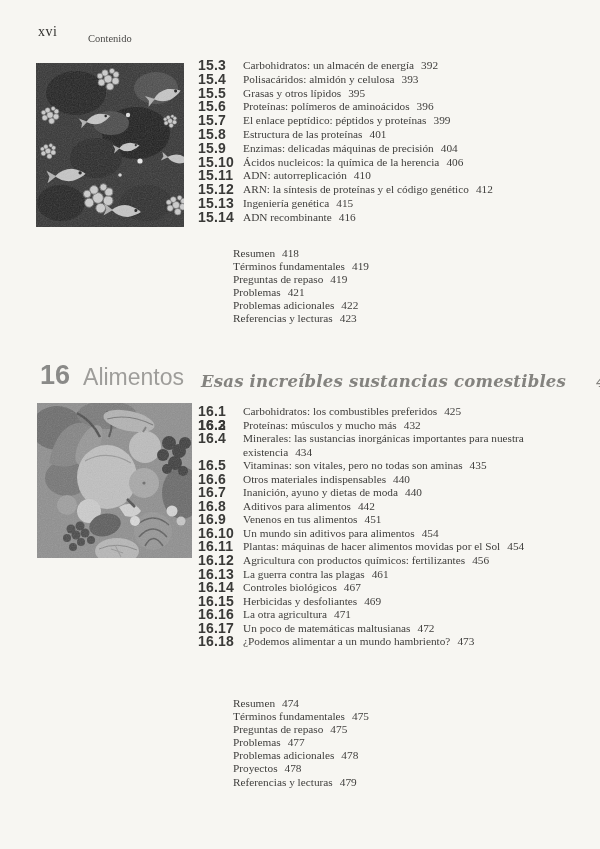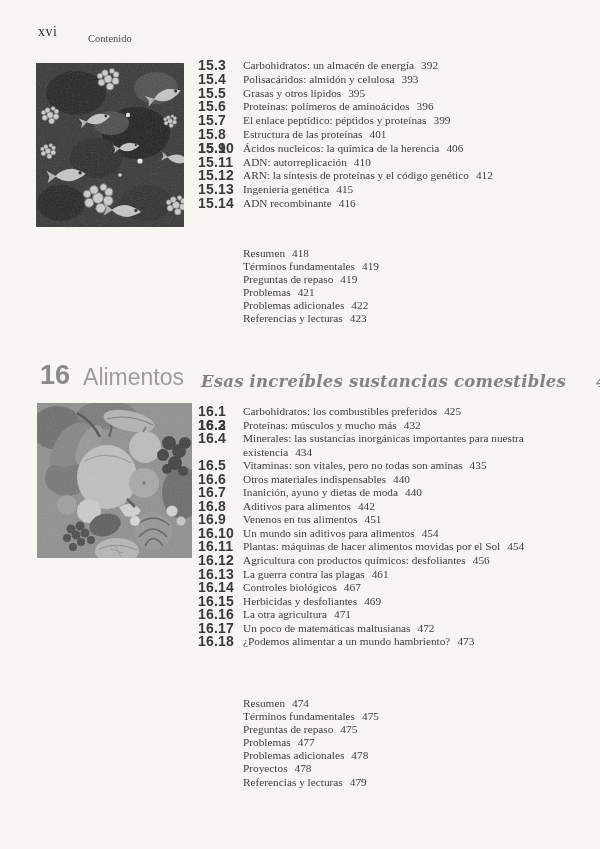--- a/index.html
+++ b/index.html
@@ -36,21 +36,21 @@
   .toc-num{
     position:absolute;left:0;top:0;
     font-family:"Liberation Sans", sans-serif;
     font-weight:700;font-size:14px;color:#3a3a38;
     letter-spacing:.2px;
   }
   .toc-text{display:inline-block;max-width:332px;vertical-align:top;}
   .pg{margin-left:7px;white-space:nowrap;}
   
   .endmatter{
-    position:absolute;left:243px;width:330px;
+    position:absolute;left:233px;width:330px;
     font-size:11.3px;line-height:13.1px;
   }
   .em-15{top:247px;}
   .em-16{top:697px;}
   
   .chap-head{
     position:absolute;left:40px;top:360px;width:520px;
     display:flex;align-items:flex-end;
     white-space:nowrap;
   }
@@ -162,20 +162,21 @@
         <span class="toc-text"><span>El enlace peptídico: péptidos y proteínas</span><span class="pg">399</span></span>
       </div>
 
       <div class="toc-item">
         <span class="toc-num">15.8</span>
         <span class="toc-text"><span>Estructura de las proteínas</span><span class="pg">401</span></span>
       </div>
 
       <div class="toc-item">
         <span class="toc-num">15.9</span>
+        <span class="toc-text"><span>Enzimas: delicadas máquinas de precisión</span><span class="pg">404</span></span>
       </div>
 
       <div class="toc-item">
         <span class="toc-num">15.10</span>
         <span class="toc-text"><span>Ácidos nucleicos: la química de la herencia</span><span class="pg">406</span></span>
       </div>
 
       <div class="toc-item">
         <span class="toc-num">15.11</span>
         <span class="toc-text"><span>ADN: autorreplicación</span><span class="pg">410</span></span>
@@ -348,21 +349,21 @@
         <span class="toc-text"><span>Un mundo sin aditivos para alimentos</span><span class="pg">454</span></span>
       </div>
 
       <div class="toc-item">
         <span class="toc-num">16.11</span>
         <span class="toc-text"><span>Plantas: máquinas de hacer alimentos movidas por el Sol</span><span class="pg">454</span></span>
       </div>
 
       <div class="toc-item">
         <span class="toc-num">16.12</span>
-        <span class="toc-text"><span>Agricultura con productos químicos: desfoliantes</span><span class="pg">456</span></span>
+        <span class="toc-text"><span>Agricultura con productos químicos: fertilizantes</span><span class="pg">456</span></span>
       </div>
 
       <div class="toc-item">
         <span class="toc-num">16.13</span>
         <span class="toc-text"><span>La guerra contra las plagas</span><span class="pg">461</span></span>
       </div>
 
       <div class="toc-item">
         <span class="toc-num">16.14</span>
         <span class="toc-text"><span>Controles biológicos</span><span class="pg">467</span></span>

